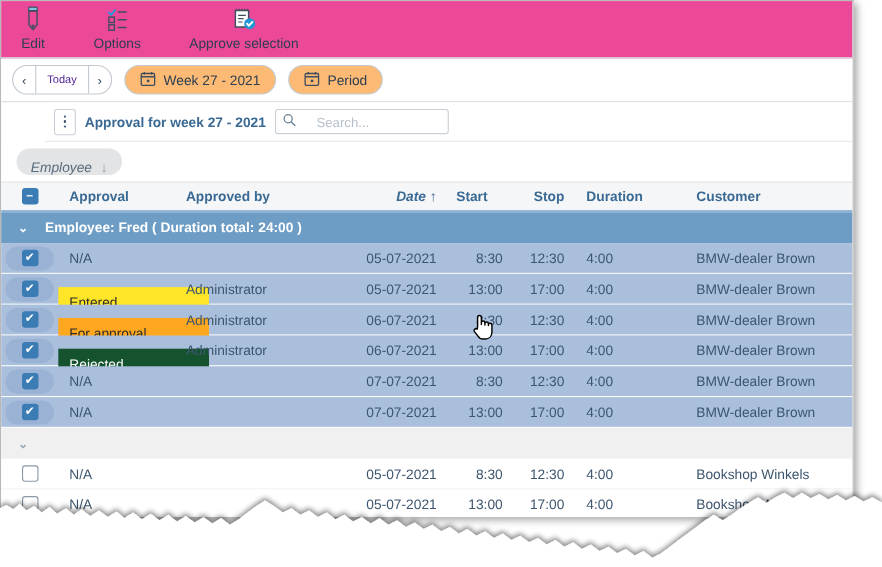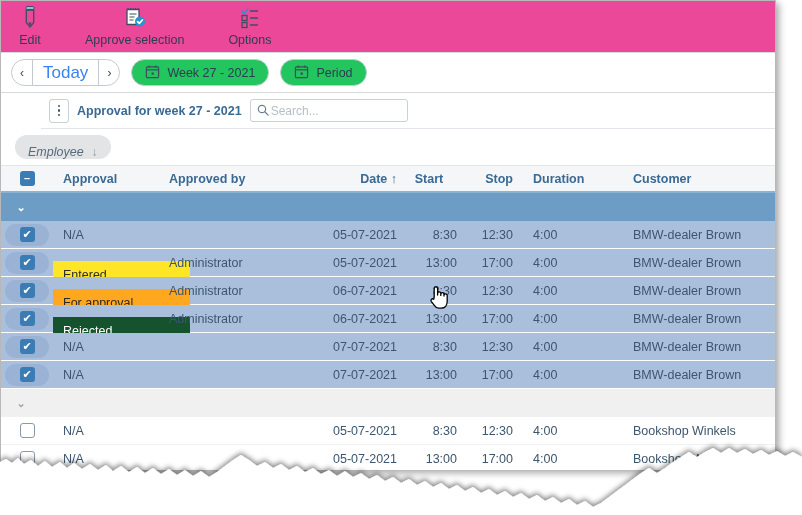--- a/index.html
+++ b/index.html
@@ -75,35 +75,35 @@
     align-items: stretch;
     border: 1px solid #c3cad1;
     border-radius: 15px;
     height: 27px;
     overflow: hidden;
     background: #fff;
   }
   .pill-seg {
     display: flex; align-items: center; justify-content: center;
     padding: 0 10px;
-    font-size: 17px;
-    color: #3b82f6;
+    font-size: 10px;
+    color: #4c1d95;
     cursor: default;
   }
   .pill-seg.arrow { padding: 0 8px; font-size: 12px; color: #34495e; }
   .pill-div { width: 1px; background: #c3cad1; }
   .pill {
     display: flex; align-items: center; gap: 7px;
     border: 1px solid #c3cad1;
     border-radius: 15px;
     height: 27px;
     padding: 0 13px;
     font-size: 12.5px;
     color: #2c3e50;
-    background: #22c55e;
+    background: #fdba74;
     cursor: default;
     white-space: nowrap;
   }
 
   
   .titlebar {
     height: 36px;
     background: #ffffff;
     border-bottom: 1px solid #e2e6ea;
     display: flex;
@@ -127,21 +127,21 @@
     font-size: 12.5px;
     font-weight: bold;
     color: #3a6a94;
     white-space: nowrap;
   }
   .search {
     width: 158px; height: 23px;
     border: 1px solid #c9d0d7;
     border-radius: 3px;
     display: flex; align-items: center;
-    gap: 0;
+    gap: 17px;
     padding: 0 6px;
     background: #fff;
   }
   .search input {
     border: 0; outline: 0;
     font-size: 12px;
     font-family: "Liberation Sans", sans-serif;
     color: #3d566e;
     width: 100%;
     background: transparent;
@@ -207,21 +207,21 @@
   .c-chk   { width: 52px; display: flex; align-items: center; justify-content: center; flex: none; }
   .c-appr  { width: 116px; flex: none; padding-left: 10px; }
   .c-by    { width: 132px; flex: none; }
   .c-date  { width: 100px; flex: none; text-align: right; padding-right: 4px;}
   .c-start { width: 60px; flex: none; text-align: right; padding-right: 4px;}
   .c-stop  { width: 62px; flex: none; text-align: right; padding-right: 10px;}
   .c-dur   { width: 110px; flex: none; padding-left: 10px;}
   .c-cust  { flex: 1 1 auto; padding-left: 0px;}
 
   .thead .c-appr  { padding-left: 10px; }
-  .thead .c-date  { text-align: right; padding-right: 4px; }
+  .thead .c-date  { text-align: right; padding-right: 4px; font-style: italic; }
   .thead .c-start { text-align: center; padding-right: 4px; }
   .thead .c-stop  { text-align: right; padding-right: 10px; }
 
   
   .chkwrap {
     width: 44px; height: 22px;
     display: flex; align-items: center; justify-content: center;
   }
   .row.sel .chkwrap { background: #9ab3d5; border-radius: 11px; }
   .cbox {
@@ -300,46 +300,46 @@
 
       <div class="ribbon-btn">
         <span class="ribbon-ico">
           <svg width="22" height="26" viewBox="0 0 22 26">
             <rect x="7" y="1.5" width="8" height="3.2" rx="1.2" fill="#7fc4e0" stroke="#3f4e5e" stroke-width="1"></rect>
             <path d="M7.3 5 L7.3 17.5 L11 22 L14.7 17.5 L14.7 5 Z" fill="none" stroke="#3f4e5e" stroke-width="1.3"></path>
             <path d="M9.4 17.6 L11 21.4 L12.6 17.6 Z" fill="#3f4e5e"></path>
           </svg>
         </span>
         <span class="ribbon-lbl">Edit</span>
+      </div>
+
+      <div class="ribbon-btn">
+        <span class="ribbon-ico">
+          <svg width="24" height="26" viewBox="0 0 24 26">
+            <path d="M4 6.5 l2 2 l3.6 -4.2" fill="none" stroke="#2196d3" stroke-width="1.8" stroke-linecap="round" stroke-linejoin="round"></path>
+            <rect x="4" y="10.5" width="5" height="5" fill="none" stroke="#3f4e5e" stroke-width="1.3"></rect>
+            <rect x="4" y="17.5" width="5" height="5" fill="none" stroke="#3f4e5e" stroke-width="1.3"></rect>
+            <path d="M12 6 h8 M12 13 h8 M12 20 h8" stroke="#3f4e5e" stroke-width="1.4"></path>
+          </svg>
+        </span>
+        <span class="ribbon-lbl">Options</span>
       </div>
 
       <div class="ribbon-btn">
         <span class="ribbon-ico">
           <svg width="26" height="26" viewBox="0 0 26 26">
             <path d="M5 4.5 h12 v15 h-12 z" fill="#fff" stroke="#3f4e5e" stroke-width="1.3"></path>
             <path d="M6 3 v2 M8.5 3 v2 M11 3 v2 M13.5 3 v2 M16 3 v2" stroke="#3f4e5e" stroke-width="1.1"></path>
             <path d="M7.5 9 h7 M7.5 12 h5 M7.5 15 h4" stroke="#3f4e5e" stroke-width="1.1"></path>
             <circle cx="18" cy="16.5" r="5" fill="#2196d3"></circle>
             <path d="M15.6 16.6 l1.7 1.8 l3.1 -3.4" fill="none" stroke="#fff" stroke-width="1.7" stroke-linecap="round" stroke-linejoin="round"></path>
           </svg>
         </span>
         <span class="ribbon-lbl">Approve selection</span>
       </div>
-
-      <div class="ribbon-btn">
-        <span class="ribbon-ico">
-          <svg width="24" height="26" viewBox="0 0 24 26">
-            <path d="M4 6.5 l2 2 l3.6 -4.2" fill="none" stroke="#2196d3" stroke-width="1.8" stroke-linecap="round" stroke-linejoin="round"></path>
-            <rect x="4" y="10.5" width="5" height="5" fill="none" stroke="#3f4e5e" stroke-width="1.3"></rect>
-            <rect x="4" y="17.5" width="5" height="5" fill="none" stroke="#3f4e5e" stroke-width="1.3"></rect>
-            <path d="M12 6 h8 M12 13 h8 M12 20 h8" stroke="#3f4e5e" stroke-width="1.4"></path>
-          </svg>
-        </span>
-        <span class="ribbon-lbl">Options</span>
-      </div>
     </div>
 
     <div class="navbar">
       <div class="pill-group">
         <div class="pill-seg arrow">‹</div>
         <div class="pill-div"></div>
         <div class="pill-seg">Today</div>
         <div class="pill-div"></div>
         <div class="pill-seg arrow">›</div>
       </div>
@@ -403,20 +403,21 @@
       <div class="c-date">Date ↑</div>
       <div class="c-start">Start</div>
       <div class="c-stop">Stop</div>
       <div class="c-dur">Duration</div>
       <div class="c-cust">Customer</div>
     </div>
 
     <div id="tbody">
         <div class="grouprow active">
           <div class="caret">⌄</div>
+          <div>Employee: Fred ( Duration total: 24:00 )</div>
         </div>
         <div class="row sel">
           <div class="c-chk">
             <div class="chkwrap">
               <div class="cbox on">✔</div>
             </div>
           </div>
           <div class="c-appr"><span class="plain">N/A</span></div>
           <div class="c-by"></div>
           <div class="c-date">05-07-2021</div>

